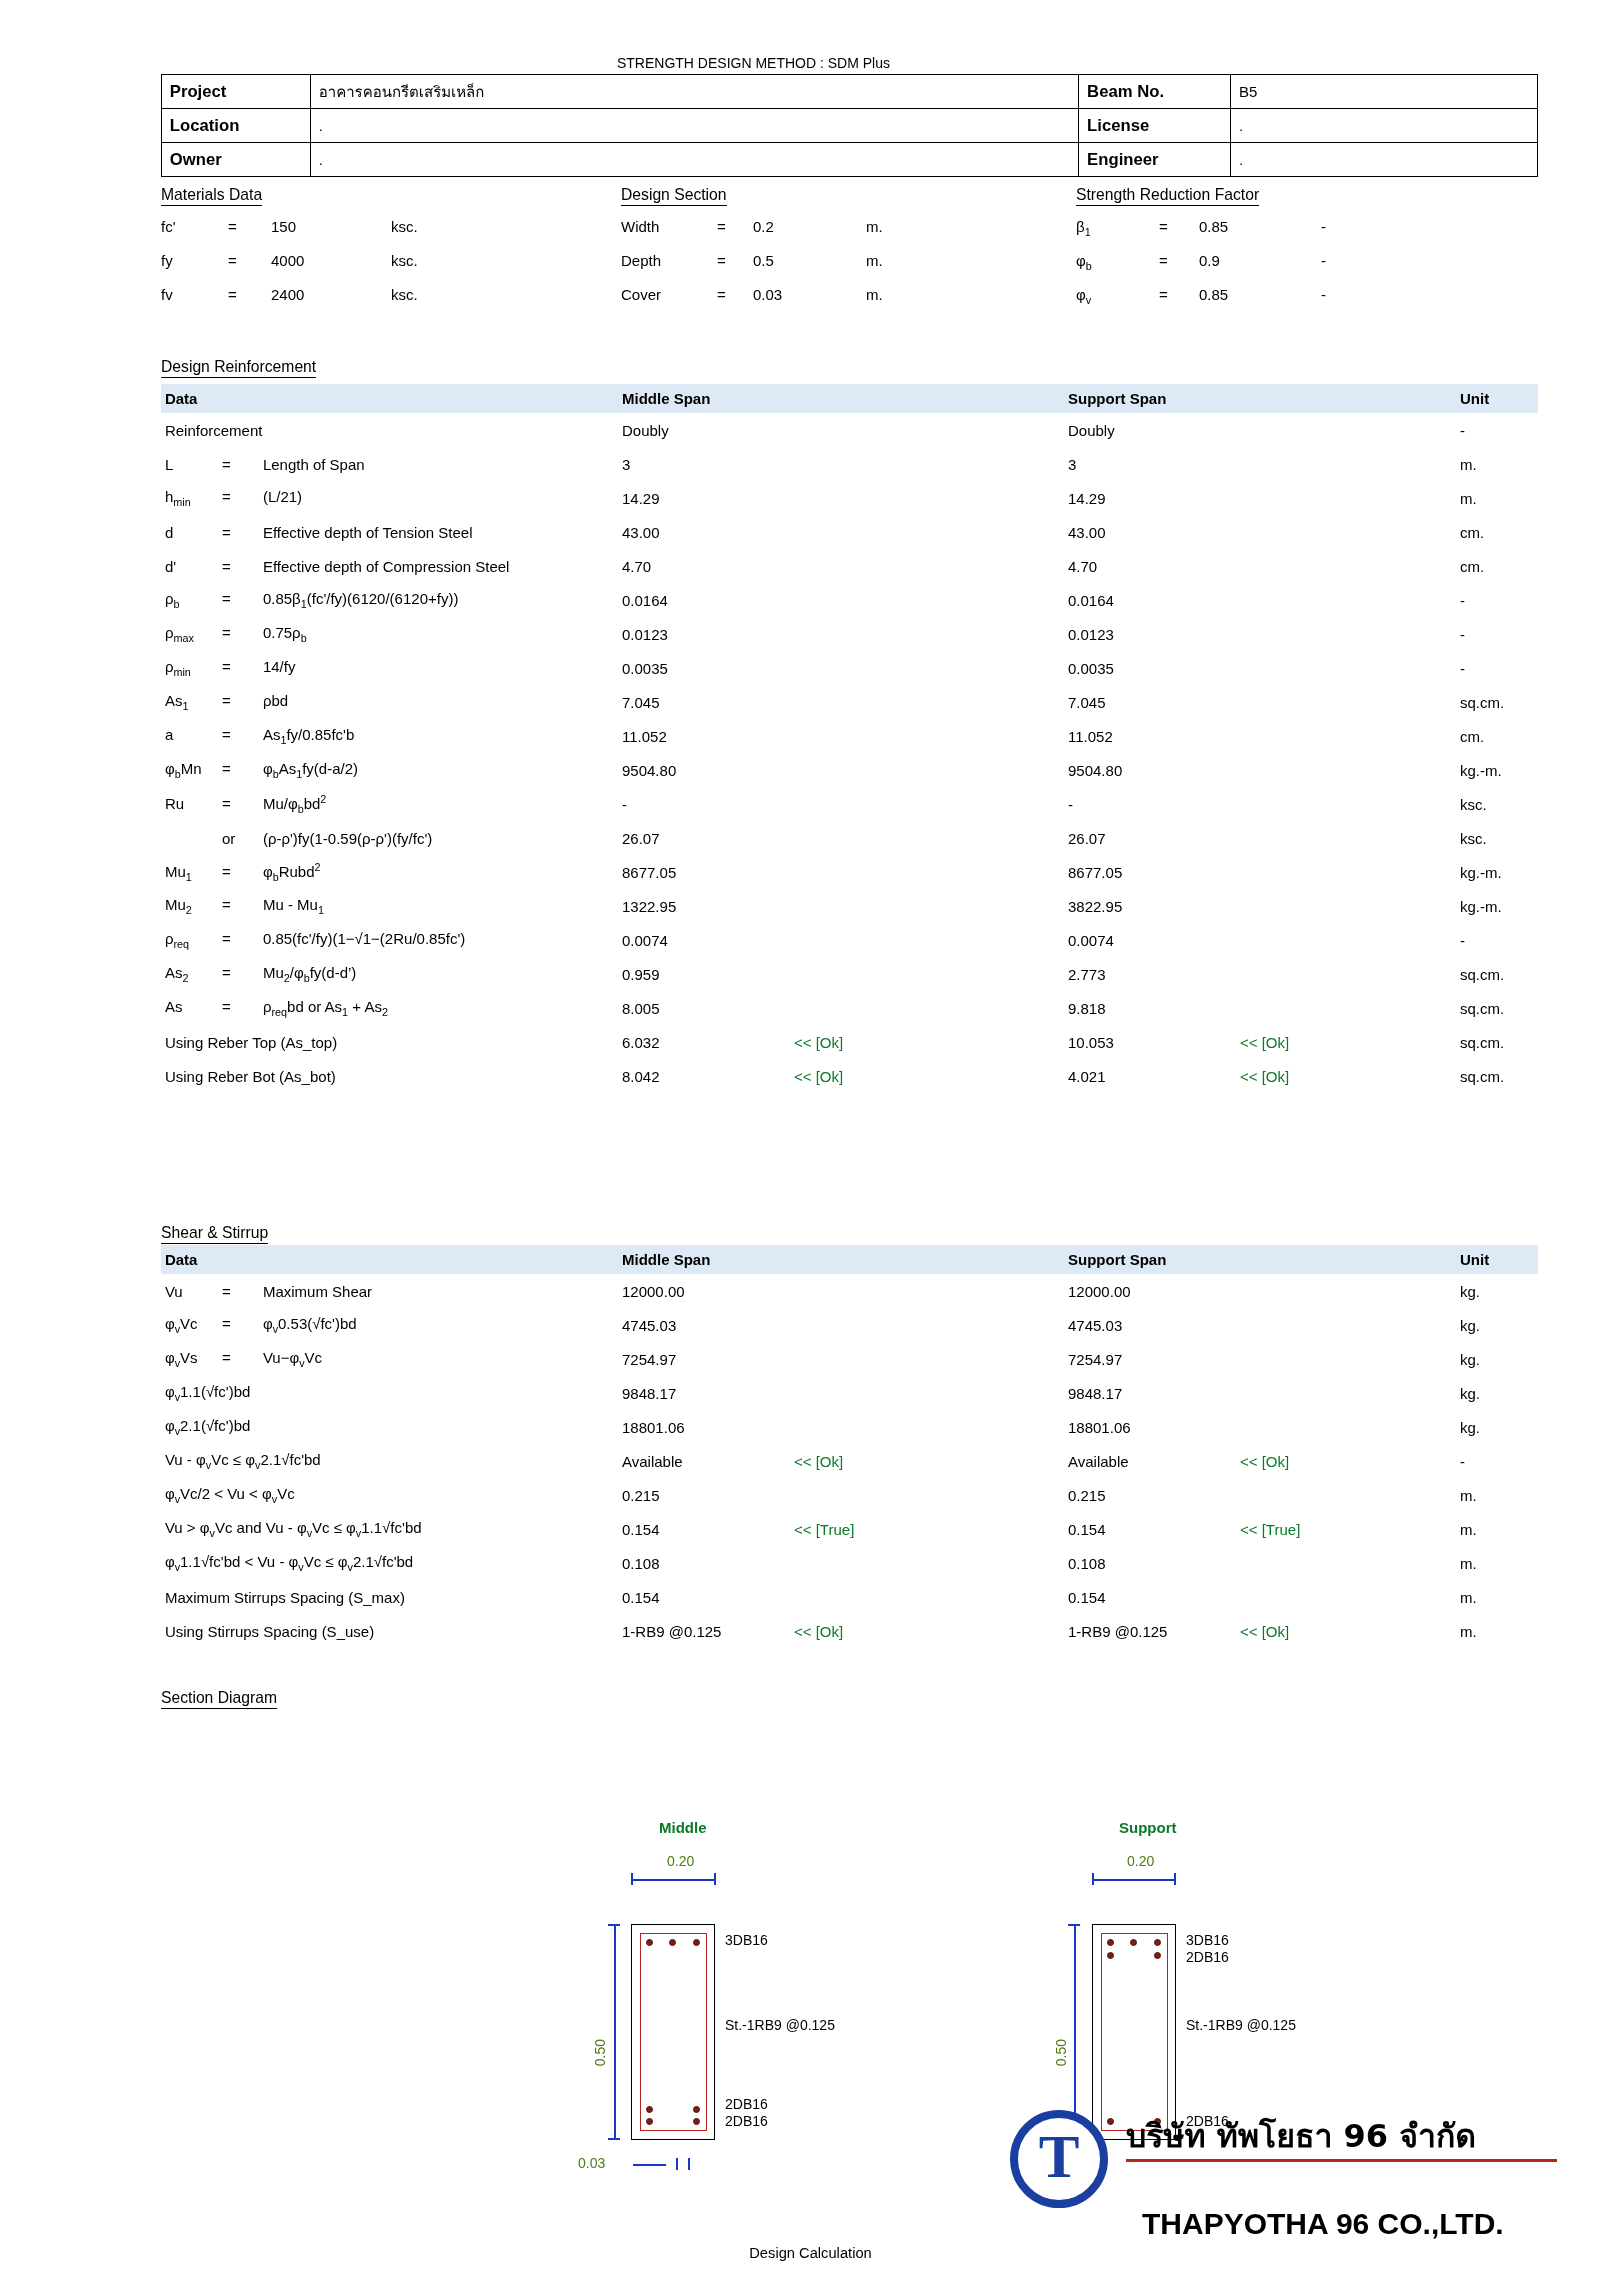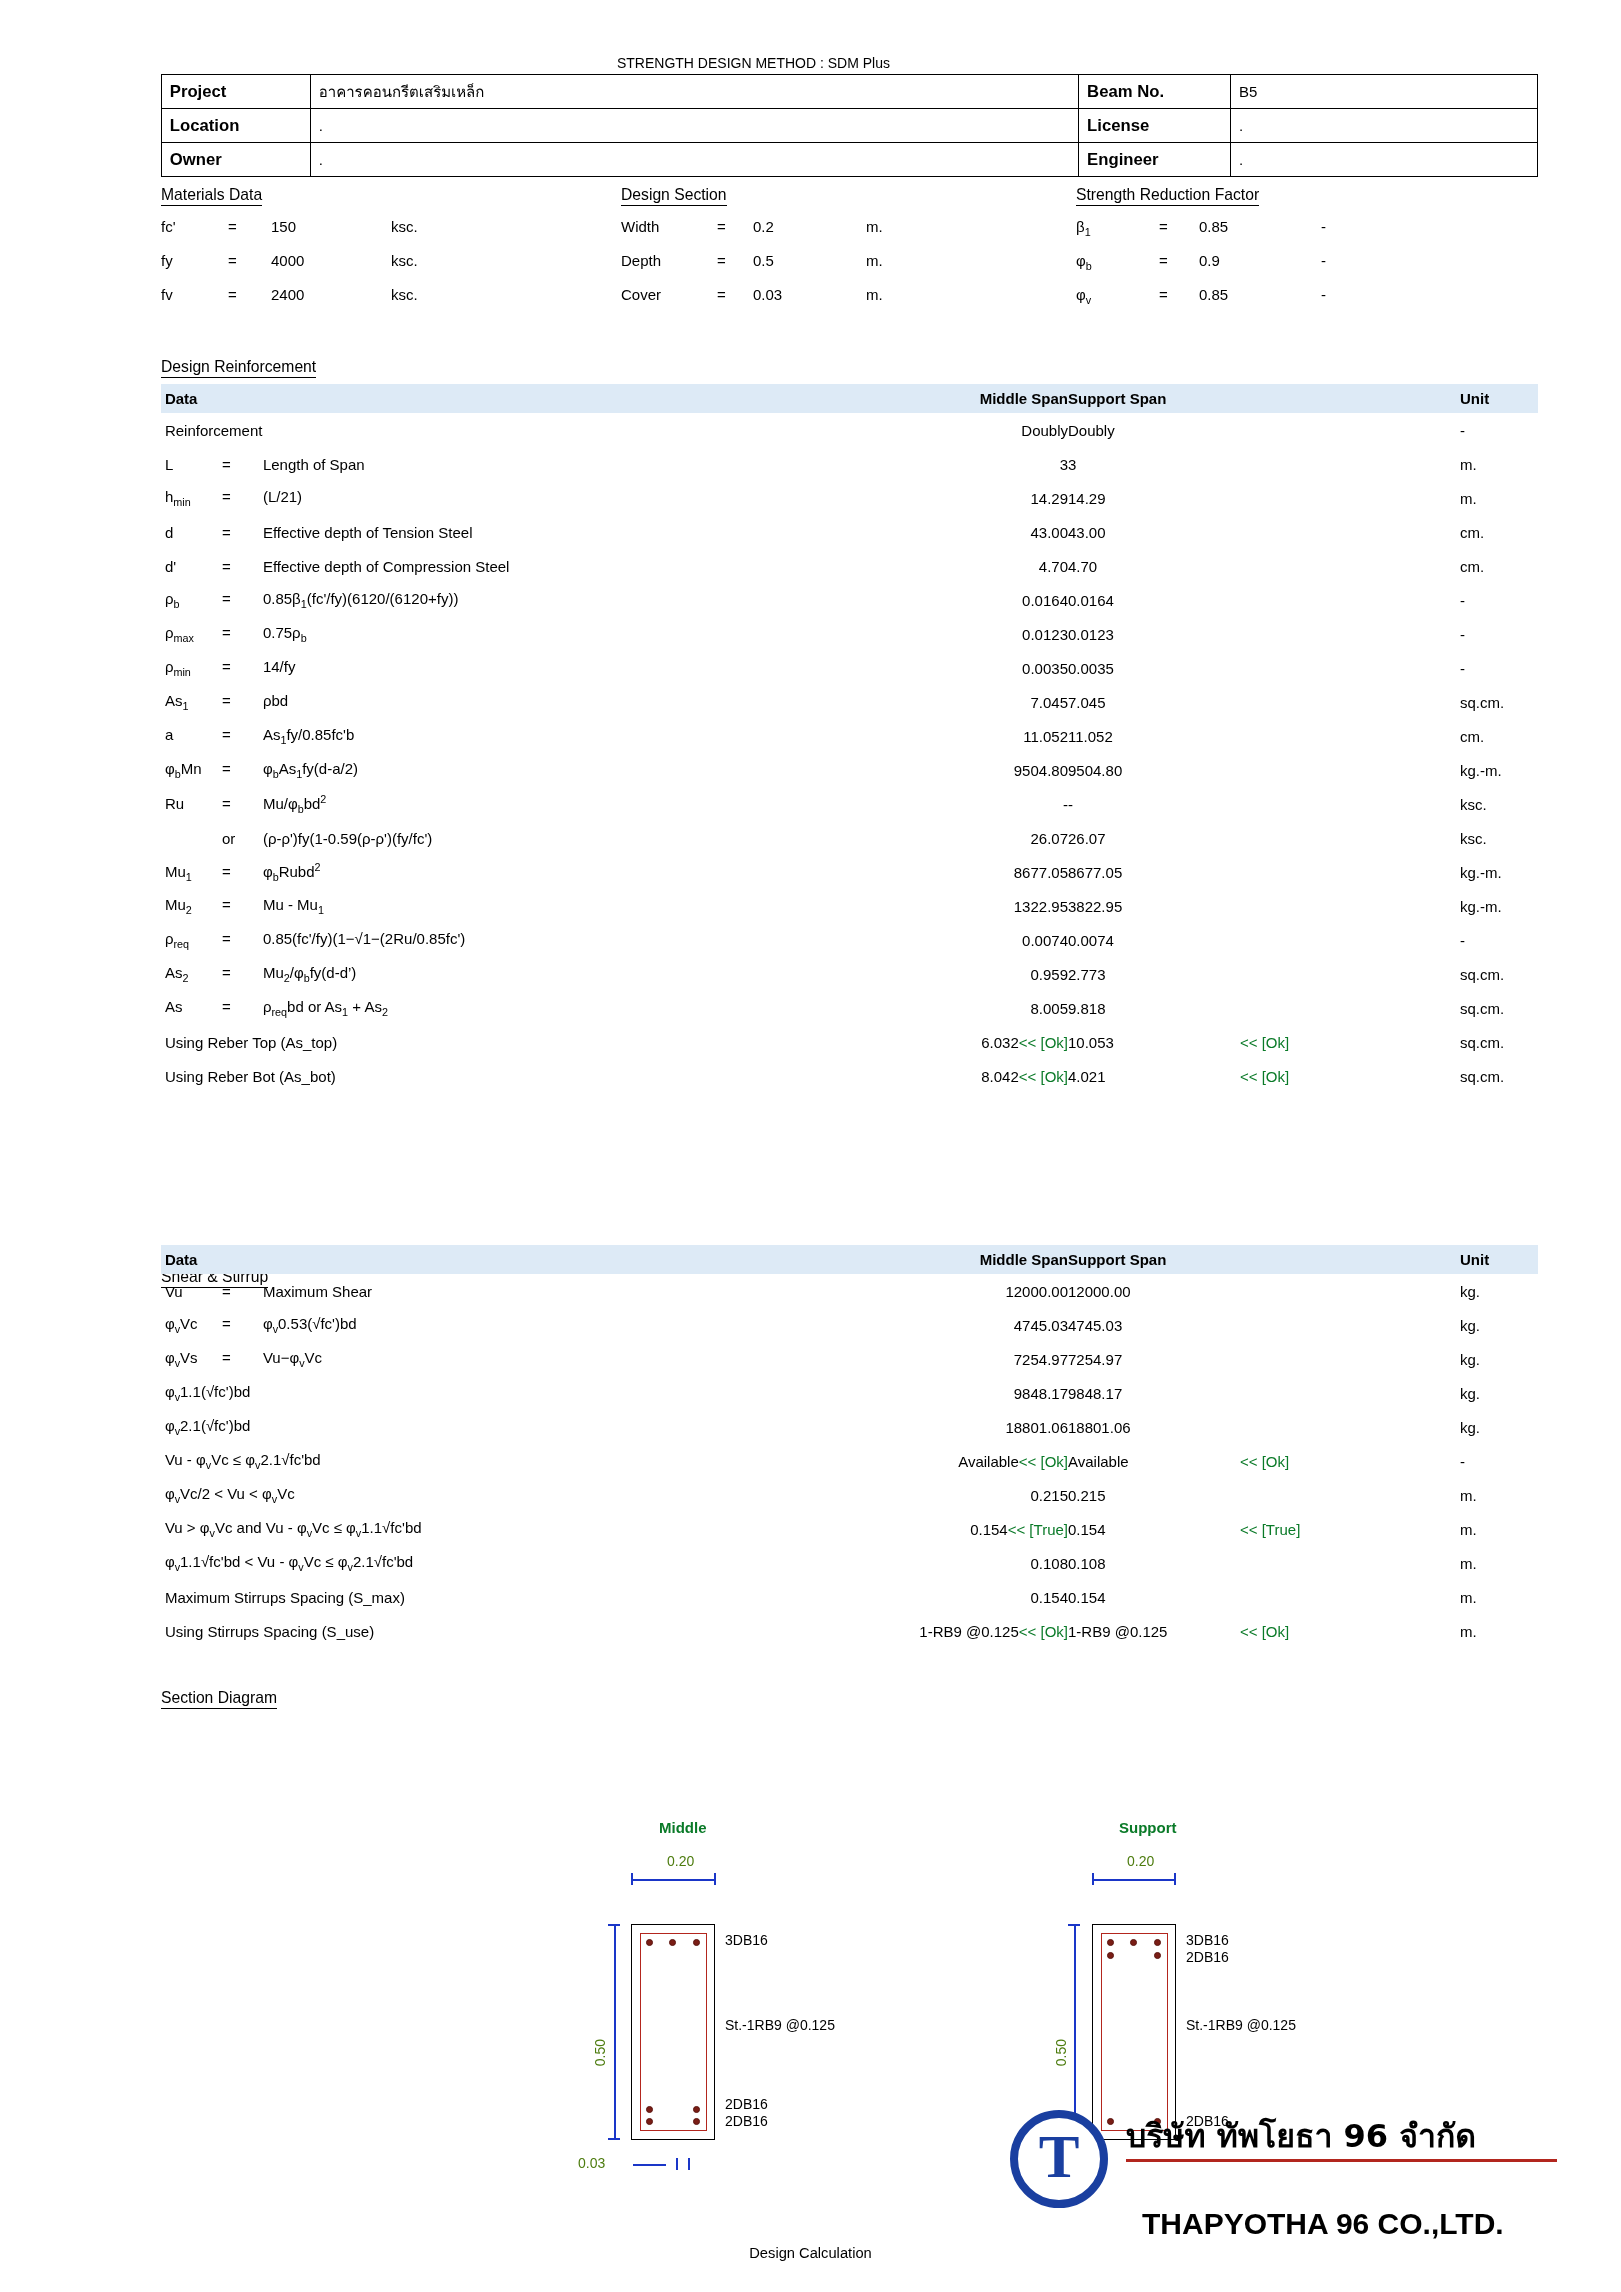--- a/index.html
+++ b/index.html
@@ -82,21 +82,21 @@
   .dtable {
     position: absolute;
     width: 1377px;
     left: 161px;
     border-collapse: collapse;
     font-size: 15px;
   }
   .dtable td { padding: 0; height: 34px; vertical-align: middle; white-space: nowrap; }
   .dtable tr.head td { background: #ddeaf6; font-weight: bold; height: 29px; }
   .c-data   { width: 461px; padding-left: 3.9px !important; }
-  .c-mid    { width: 446px; text-align: right; }
+  .c-mid    { width: 446px; }
   .c-sup    { width: 392px; }
   .c-unit   { width: 78px; }
   .sym { display: inline-block; width: 57px; }
   .eqs { display: inline-block; width: 41px; }
   .expr { display: inline-block; }
   .note { color: #0a7a28; }
   .val-mid { display: inline-block; width: 172px; }
   .val-sup { display: inline-block; width: 172px; }
 
   
@@ -374,21 +374,21 @@
         </tr>
         <tr>
           <td class="c-data"><span>Using Reber Bot (As_bot)</span></td>
           <td class="c-mid"><span class="val-mid">8.042</span><span class="note">&lt;&lt; [Ok]</span></td>
           <td class="c-sup"><span class="val-sup">4.021</span><span class="note">&lt;&lt; [Ok]</span></td>
           <td class="c-unit">sq.cm.</td>
         </tr>
       </tbody>
     </table>
 
-  <div class="uhead" style="left:161px; top:1248px;margin-top:20px;">Shear &amp; Stirrup</div>
+  <div class="uhead" style="left:161px; top:1204px;margin-top:20px;">Shear &amp; Stirrup</div>
   <table class="dtable" id="shear-table" style="top:1245px;">
       <tbody>
         <tr class="head">
           <td class="c-data">Data</td>
           <td class="c-mid">Middle  Span</td>
           <td class="c-sup">Support  Span</td>
           <td class="c-unit">Unit</td>
         </tr>
         <tr>
           <td class="c-data"><span class="sym">Vu</span><span class="eqs">=</span><span class="expr">Maximum Shear</span></td>

